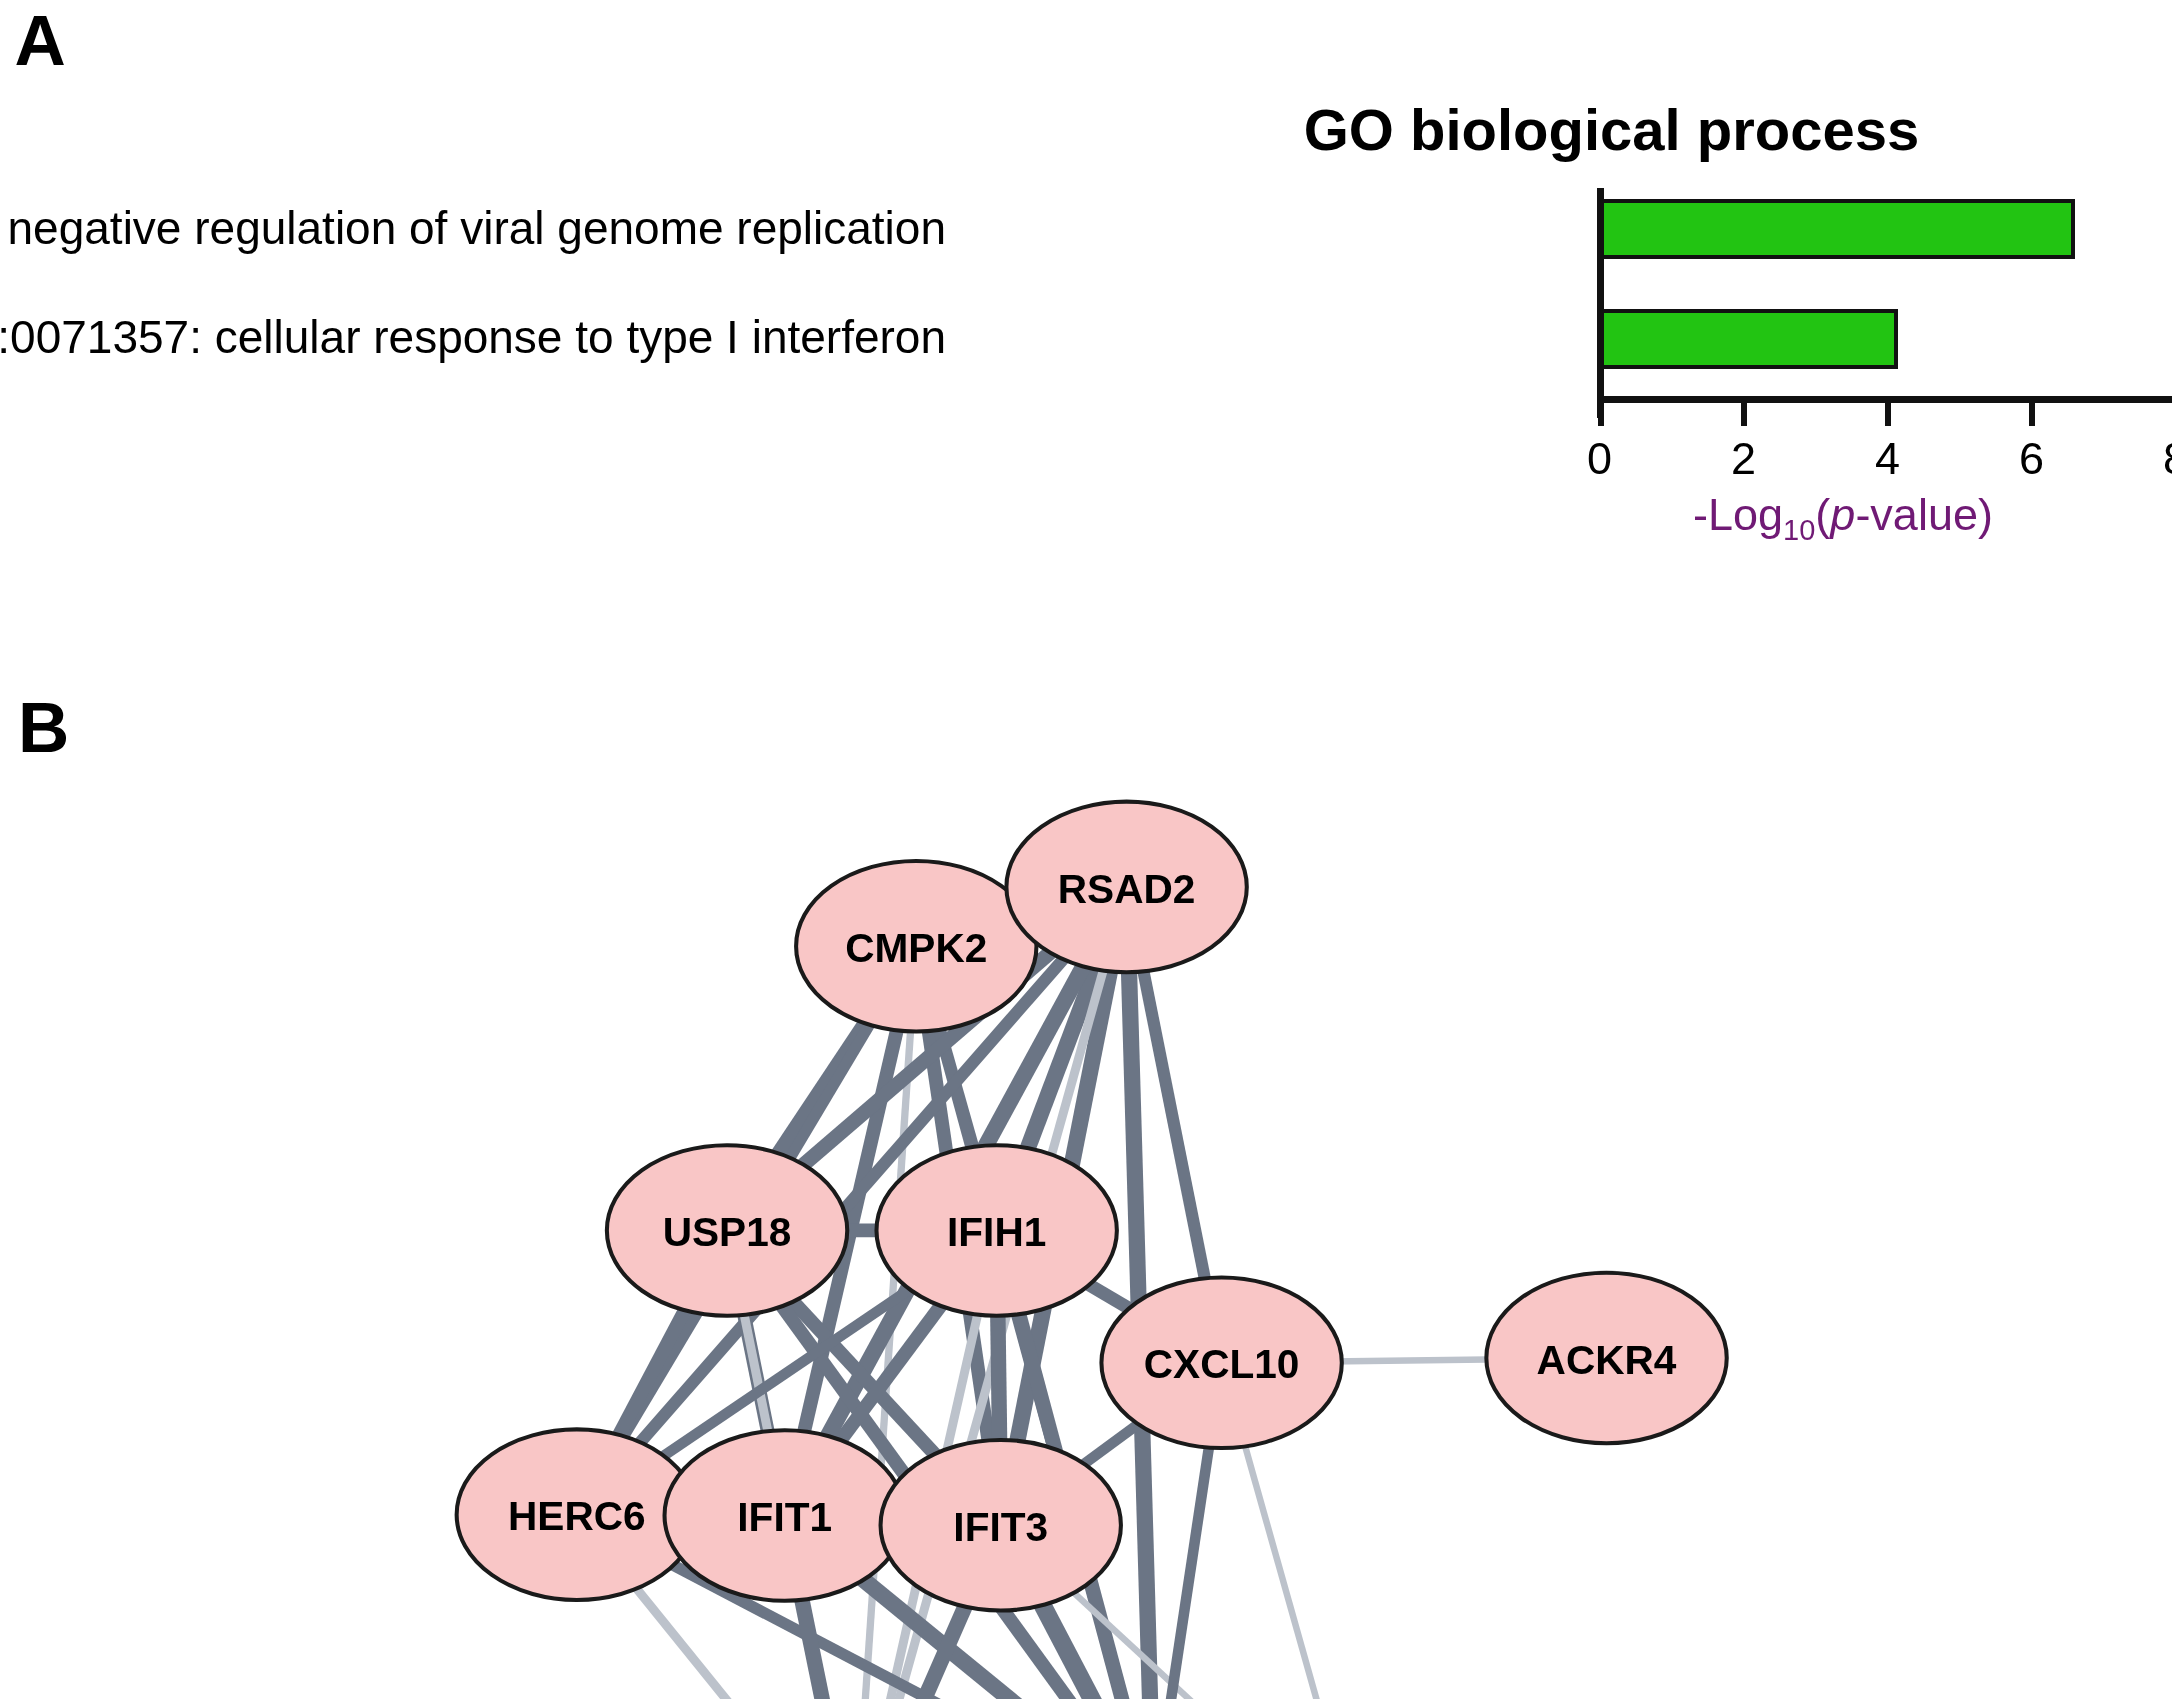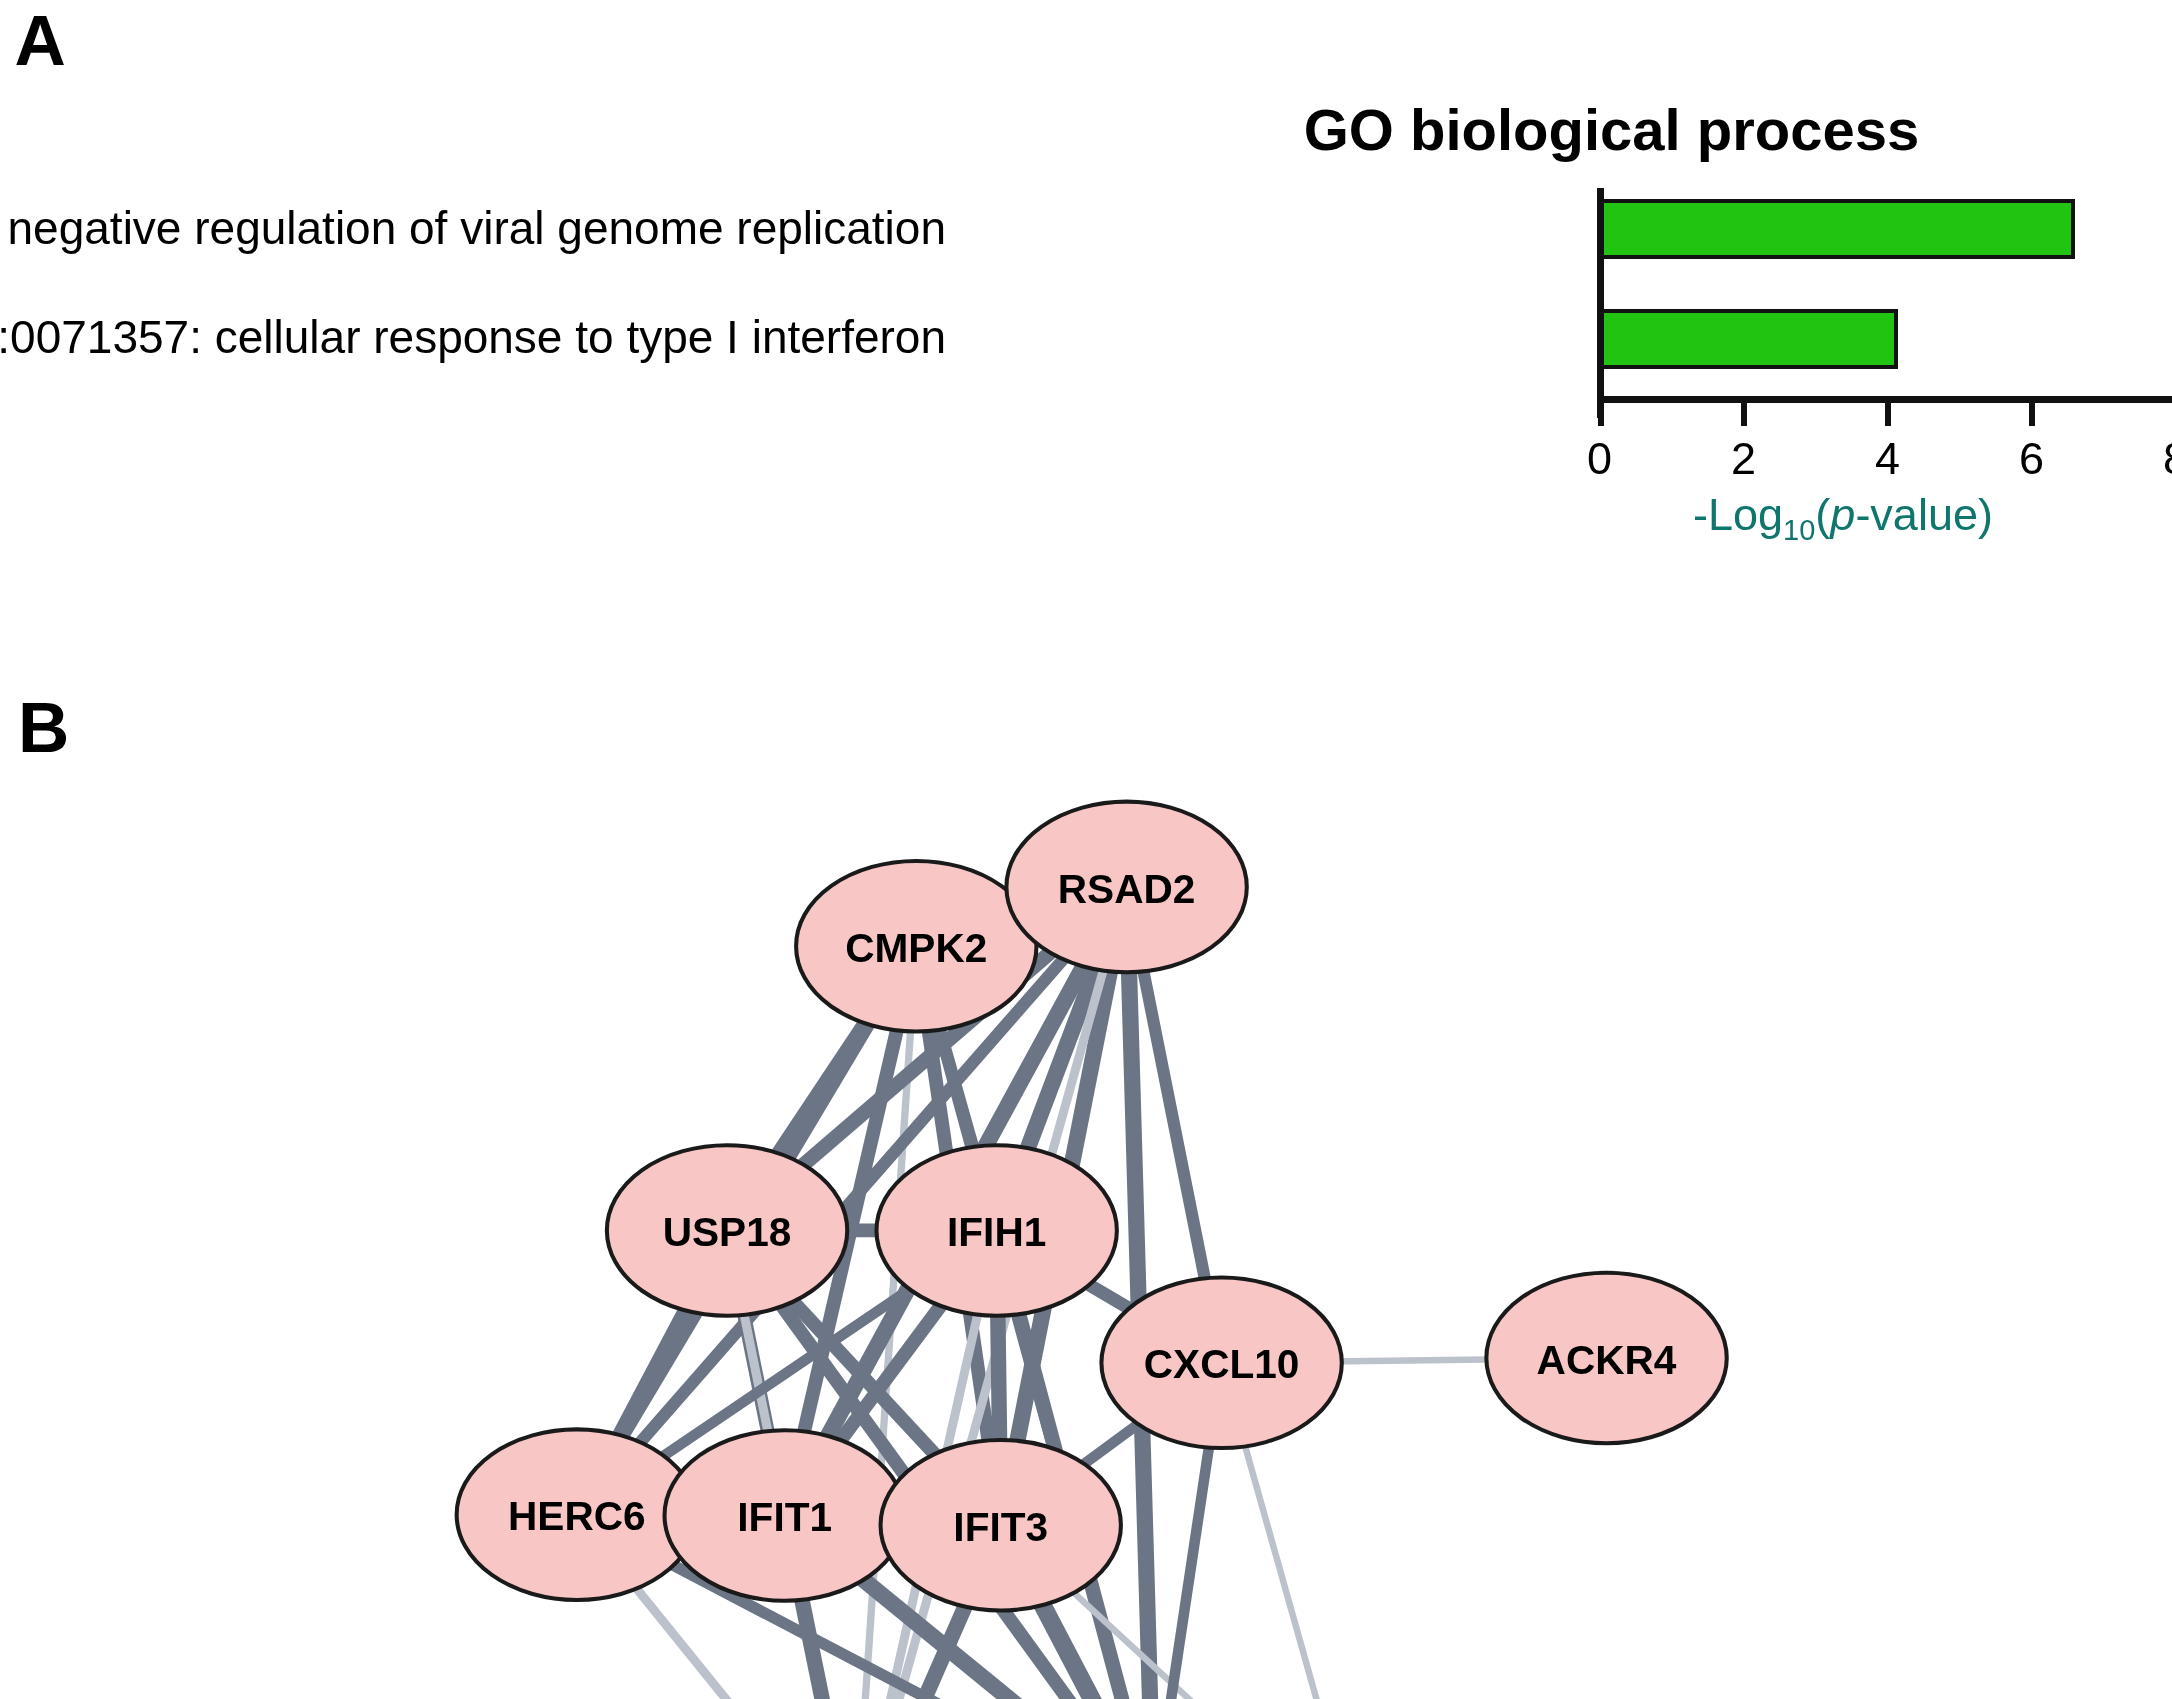--- a/index.html
+++ b/index.html
@@ -28,21 +28,21 @@
     position:absolute;background:#22C412;border:4.1px solid #111;
     box-sizing:border-box;
   }
   .axis-line{position:absolute;background:#111;}
   .tick{position:absolute;width:5.7px;background:#111;}
   .tick-label{
     position:absolute;font-size:45px;color:#000;text-align:center;
     width:65px;
   }
   #axis-caption{
-    position:absolute;font-size:45px;color:#0f766e;white-space:nowrap;
+    position:absolute;font-size:45px;color:#701a75;white-space:nowrap;
     left:1665px;top:489px;
   }
   #axis-caption .sub{font-size:29px;vertical-align:sub;}
   #axis-caption .ital{font-style:italic;}
 
   
   #network-wrap{position:absolute;left:0;top:731px;width:2172px;height:968px;}
   #network-svg{position:absolute;left:0;top:0;width:2172px;height:968px;}
   .node-label{
     font-family:"Liberation Sans",sans-serif;font-weight:bold;

